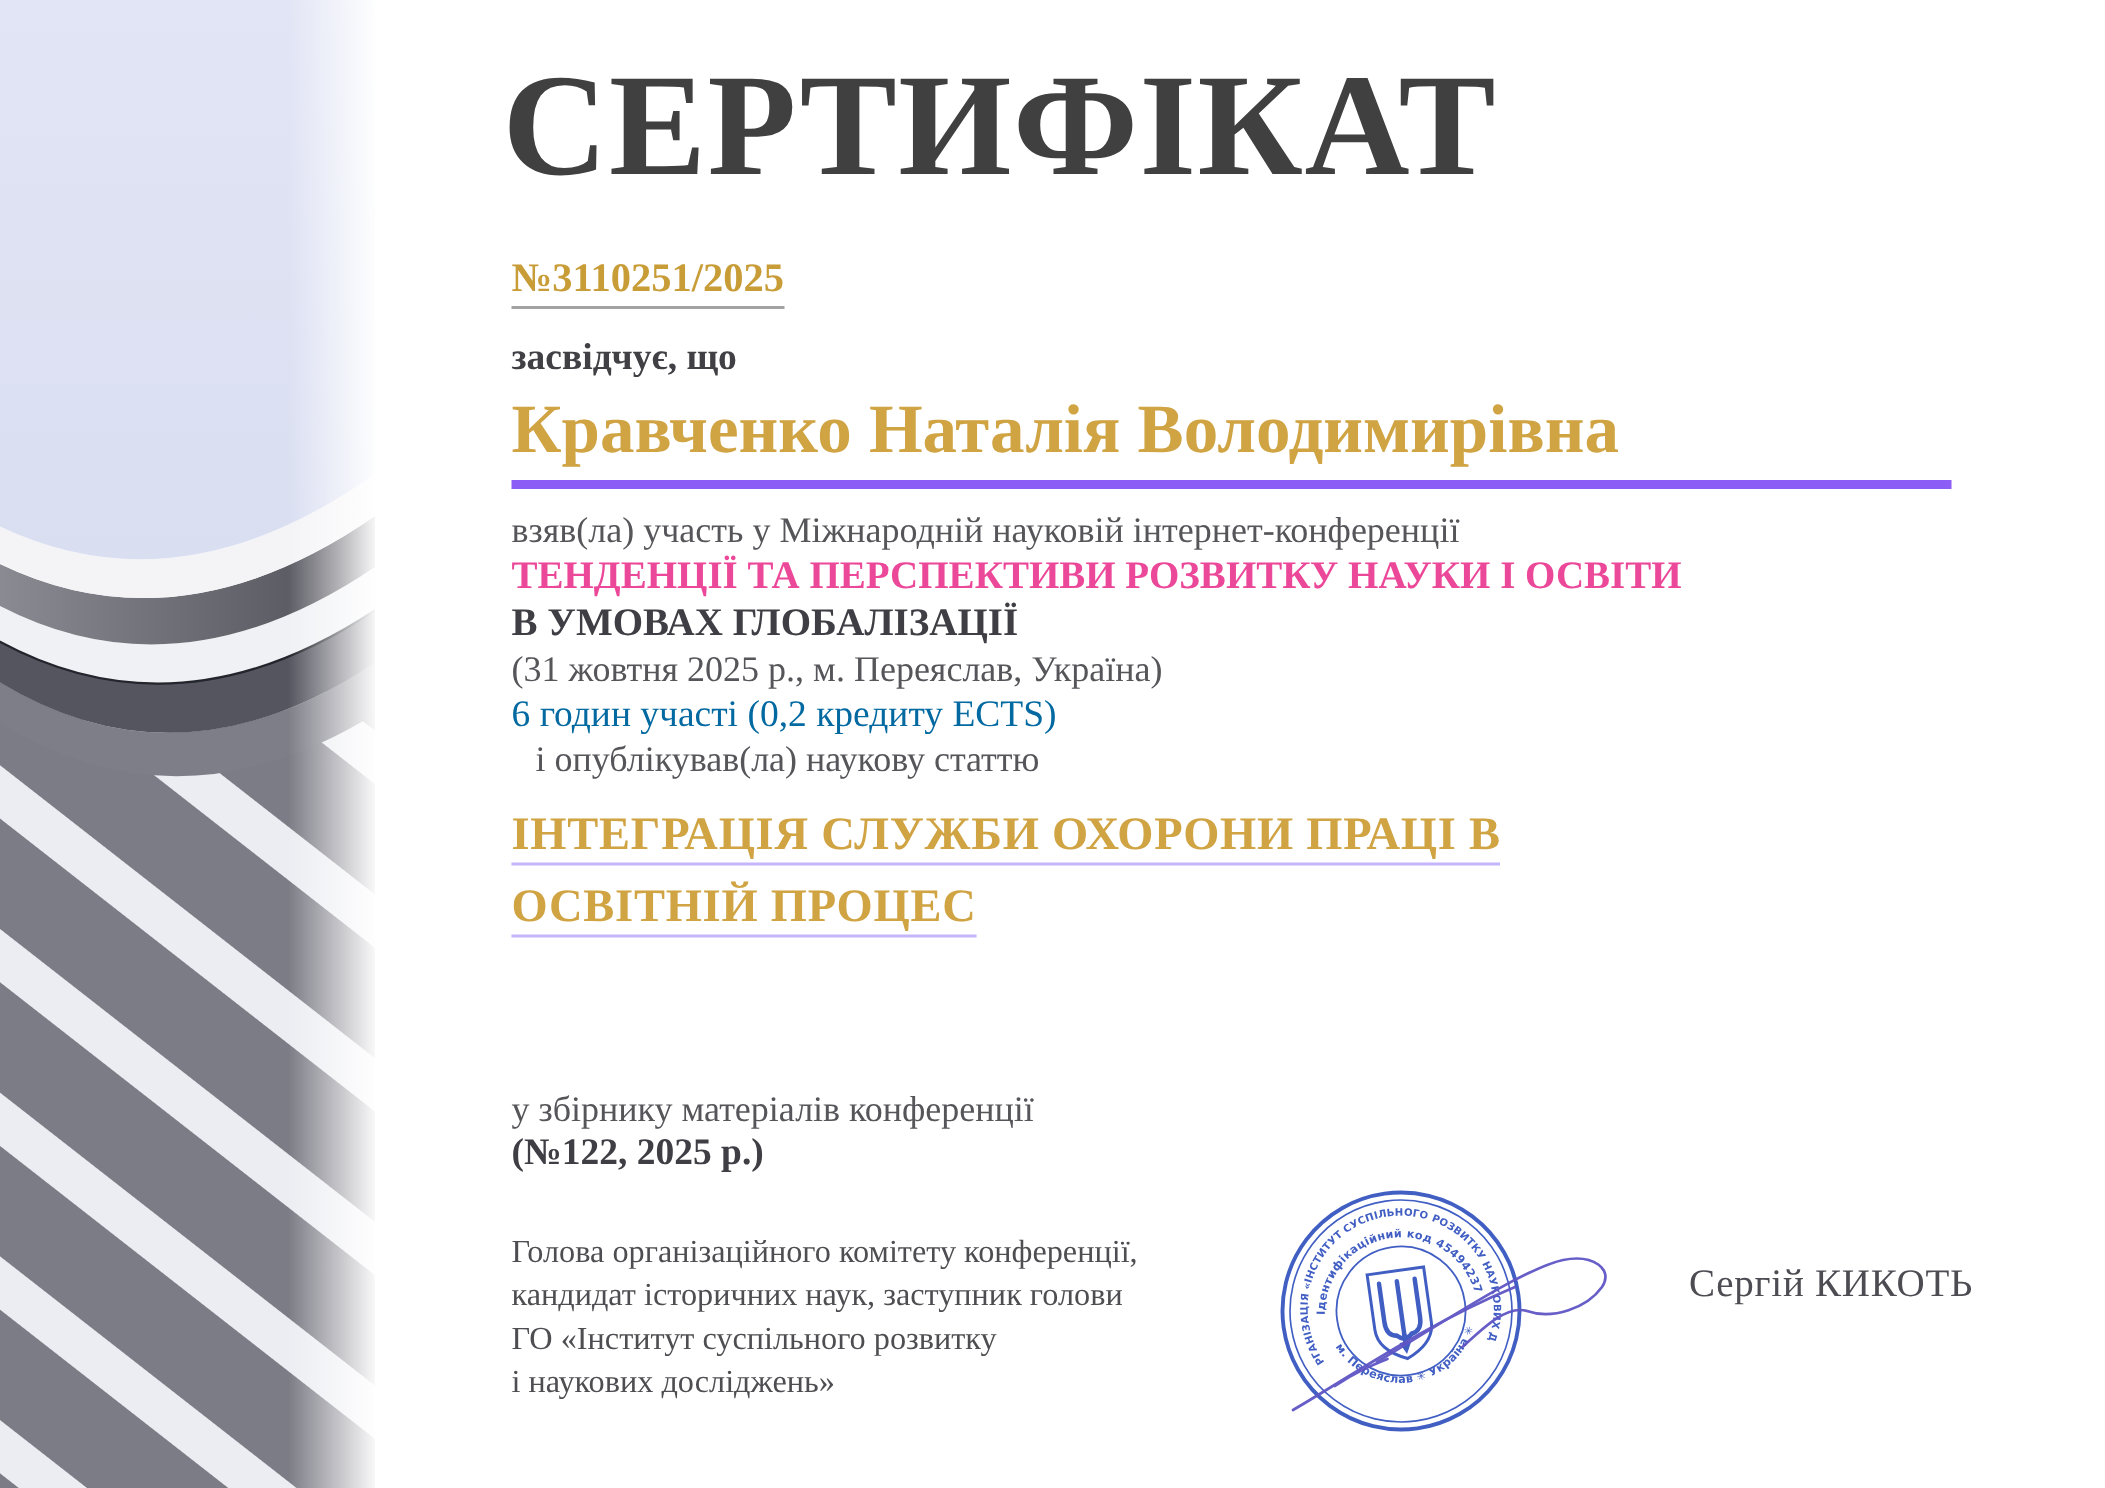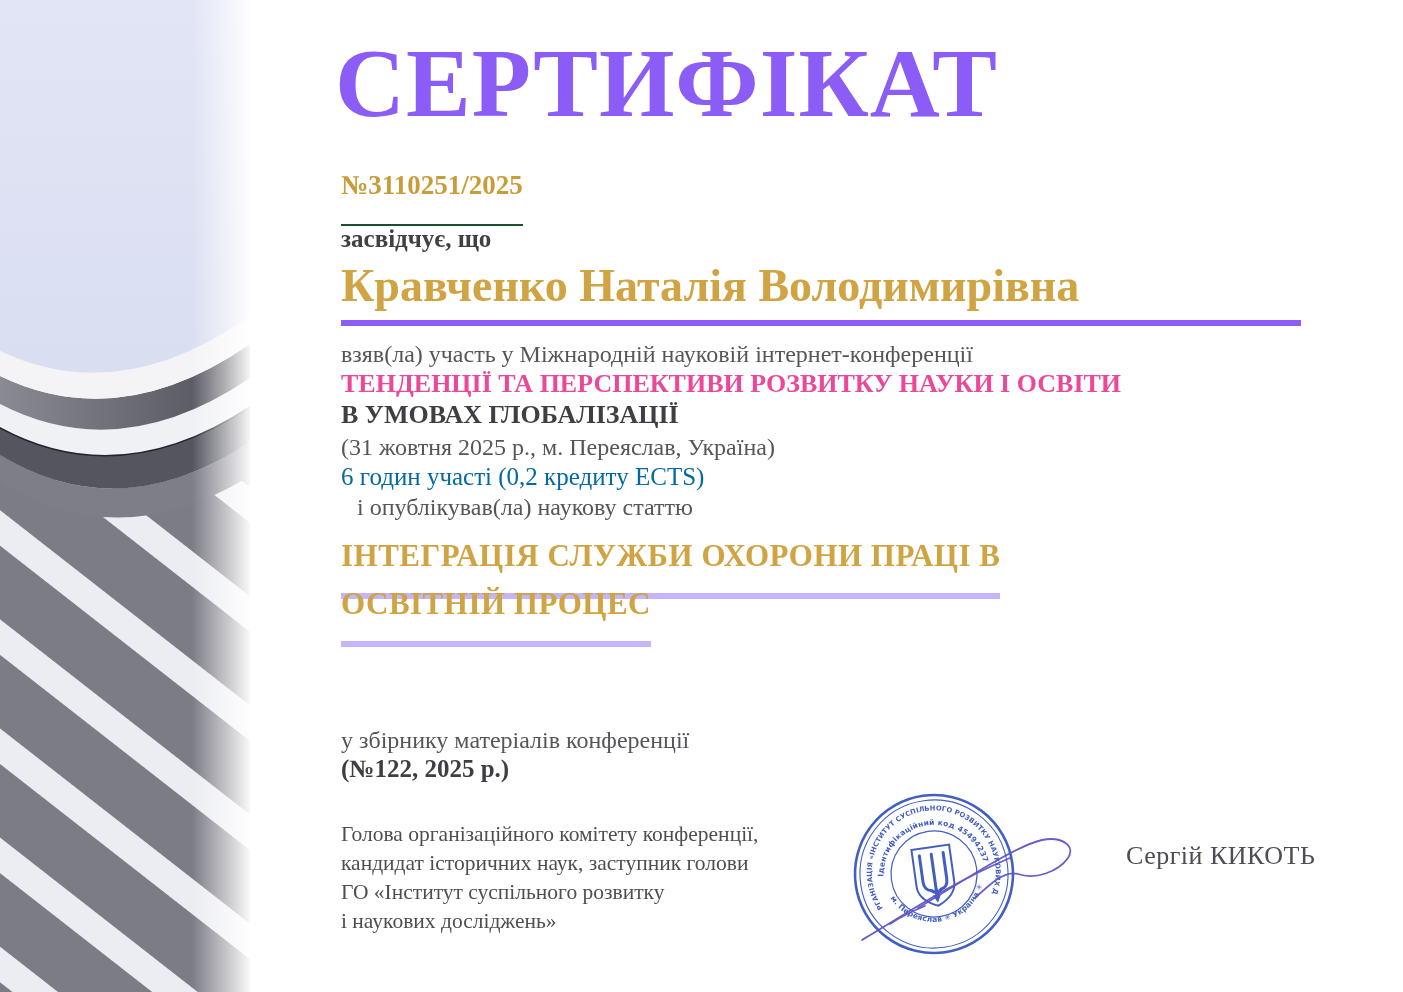--- a/index.html
+++ b/index.html
@@ -5,41 +5,41 @@
   html,body{margin:0;padding:0;background:#ffffff;}
   .page{
     position:relative;width:1403px;height:992px;background:#ffffff;
     overflow:hidden;font-family:"Liberation Serif", serif;color:#47474c;
   }
   
   .photo{position:absolute;left:0;top:0;width:250px;height:992px;}
   
   .abs{position:absolute;left:341px;white-space:nowrap;}
   .title{
-    top:28px;left:335px;font-size:97px;font-weight:bold;color:#8b5cf6;
+    top:28px;left:335px;font-size:97px;font-weight:bold;color:#404040;
     letter-spacing:1px;line-height:1.15;
   }
   .cert-no{
     top:170px;font-size:27px;font-weight:bold;color:#c89d38;
-    border-bottom:2px solid #14532d;padding-bottom:23px;display:inline-block;text-align:right;
+    border-bottom:2px solid #a3a3a3;padding-bottom:3px;display:inline-block;text-align:right;
   }
   .certifies{top:225px;font-size:25px;font-weight:bold;color:#404045;}
   .name{
     top:258px;font-size:46px;font-weight:bold;color:#d0a343;
     width:960px;border-bottom:6px solid #8b5cf6;padding-bottom:7px;line-height:1.2;
   }
   .line-participation{top:341px;font-size:24px;color:#55555a;}
   .conf-line1{top:369px;font-size:26px;font-weight:bold;color:#ec4899;}
   .conf-line2{top:400px;font-size:26px;font-weight:bold;color:#3e3e44;}
   .date-line{top:434px;font-size:24px;color:#55555a;}
   .credit-line{top:463px;font-size:25px;font-weight:normal;color:#0369a1;}
   .published-line{top:494px;font-size:24px;color:#55555a;margin-left:16px;}
   .article-line{
     font-size:31px;font-weight:bold;color:#d0a343;display:inline-block;
-    border-bottom:6px solid #c4b5fd;padding-bottom:19px;letter-spacing:0.5px;
+    border-bottom:2px solid #c4b5fd;padding-bottom:1px;letter-spacing:0.5px;
   }
   .article-l1{top:538px;}
   .article-l2{top:586px;}
   .collection-line{top:727px;font-size:24px;color:#55555a;}
   .collection-issue{top:755px;font-size:25px;font-weight:bold;color:#3e3e44;}
   .role{top:820px;font-size:21.5px;color:#4e4e52;line-height:29px;white-space:normal;width:440px;}
   .sig-name{left:1126px;top:841px;font-size:26px;font-weight:normal;color:#4c4c52;letter-spacing:0.5px;}
   .stamp{position:absolute;left:851px;top:791px;width:166px;height:166px;opacity:0.9;}
   .signature{position:absolute;left:830px;top:788px;width:270px;height:170px;}
 </style>

